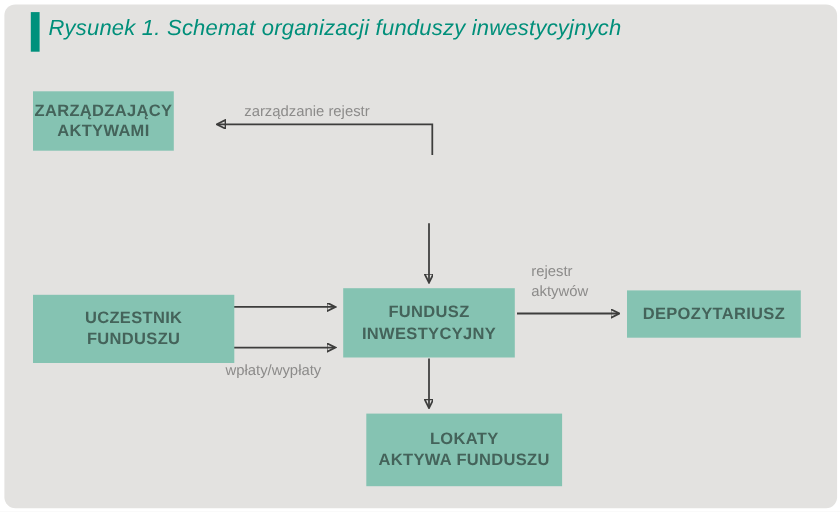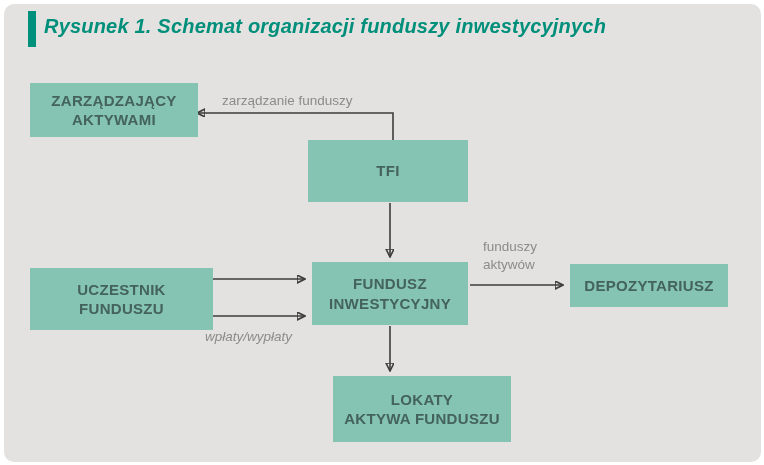--- a/index.html
+++ b/index.html
@@ -9,42 +9,42 @@
   }
   .panel{
     position:absolute;left:4px;top:4px;right:3px;bottom:3px;
     background:#e3e2e0;border-radius:10px;
   }
   .title-bar{
     position:absolute;left:28px;top:11px;width:8px;height:36px;background:#00917c;
   }
   .fig-title{
     position:absolute;left:44px;top:15px;
-    font-size:20px;font-weight:bold;font-style:italic;color:#008f7a;
+    font-size:20px;font-weight:normal;font-style:italic;color:#008f7a;
     letter-spacing:0.2px;white-space:nowrap;
   }
   .node{
     position:absolute;background:#85c3b2;color:#44635a;
     display:flex;align-items:center;justify-content:center;text-align:center;
     font-weight:bold;font-size:15px;line-height:1.3;white-space:pre-line;
     letter-spacing:0.3px;
   }
-  .n-zarzadzajacy{left:30px;top:83px;width:168px;height:54px;}
+  .n-zarzadzajacy{left:30px;top:83px;width:128px;height:54px;}
   .n-tfi{left:308px;top:140px;width:160px;height:62px;}
   .n-uczestnik{left:30px;top:268px;width:183px;height:62px;}
   .n-fundusz{left:312px;top:262px;width:156px;height:63px;}
   .n-depozytariusz{left:570px;top:264px;width:158px;height:43px;}
   .n-lokaty{left:302px;top:376px;width:178px;height:66px;margin-left:31px;}
   .edge-label{
     position:absolute;color:#8c8b8a;font-size:13.5px;line-height:1.32;
     white-space:pre-line;
   }
   .l-zarzadzanie{left:222px;top:92px;}
   .l-tytuly{left:205px;top:237px;}
-  .l-wplaty{left:205px;top:328px;font-style:italic;}
+  .l-wplaty{left:205px;top:328px;}
   .l-rejestr{left:483px;top:238px;}
   svg.arrows{position:absolute;left:0;top:0;width:764px;height:465px;pointer-events:none;}
   svg.arrows path{fill:none;stroke:#3d3d3c;stroke-width:1.6;}
 </style>
 </head>
 <body>
 
 <div class="stage">
   <div class="panel"></div>
 
@@ -63,26 +63,25 @@
     <path d="M393,141 L393,113 L198,113" marker-end="url(#ah)"></path>
     <path d="M390,203 L390,256" marker-end="url(#ah)"></path>
     <path d="M196,279 L304,279" marker-start="url(#ahr)" marker-end="url(#ah)"></path>
     <path d="M196,316 L304,316" marker-start="url(#ahr)" marker-end="url(#ah)"></path>
     <path d="M470,285 L562,285" marker-end="url(#ah)"></path>
     <path d="M390,326 L390,370" marker-end="url(#ah)"></path>
   </svg>
 
   <div class="node n-zarzadzajacy">ZARZĄDZAJĄCY
 AKTYWAMI</div>
-  <div class="node n-tfi">TFI</div>
   <div class="node n-uczestnik">UCZESTNIK
 FUNDUSZU</div>
   <div class="node n-depozytariusz">DEPOZYTARIUSZ</div>
   <div class="node n-fundusz">FUNDUSZ
 INWESTYCYJNY</div>
   <div class="node n-lokaty">LOKATY
 AKTYWA FUNDUSZU</div>
 
-  <div class="edge-label l-zarzadzanie">zarządzanie funduszy</div>
+  <div class="edge-label l-zarzadzanie">zarządzanie rejestr</div>
   <div class="edge-label l-wplaty">wpłaty/wypłaty</div>
-  <div class="edge-label l-rejestr">funduszy
+  <div class="edge-label l-rejestr">rejestr
 aktywów</div>
 </div>
 
 </body></html>

